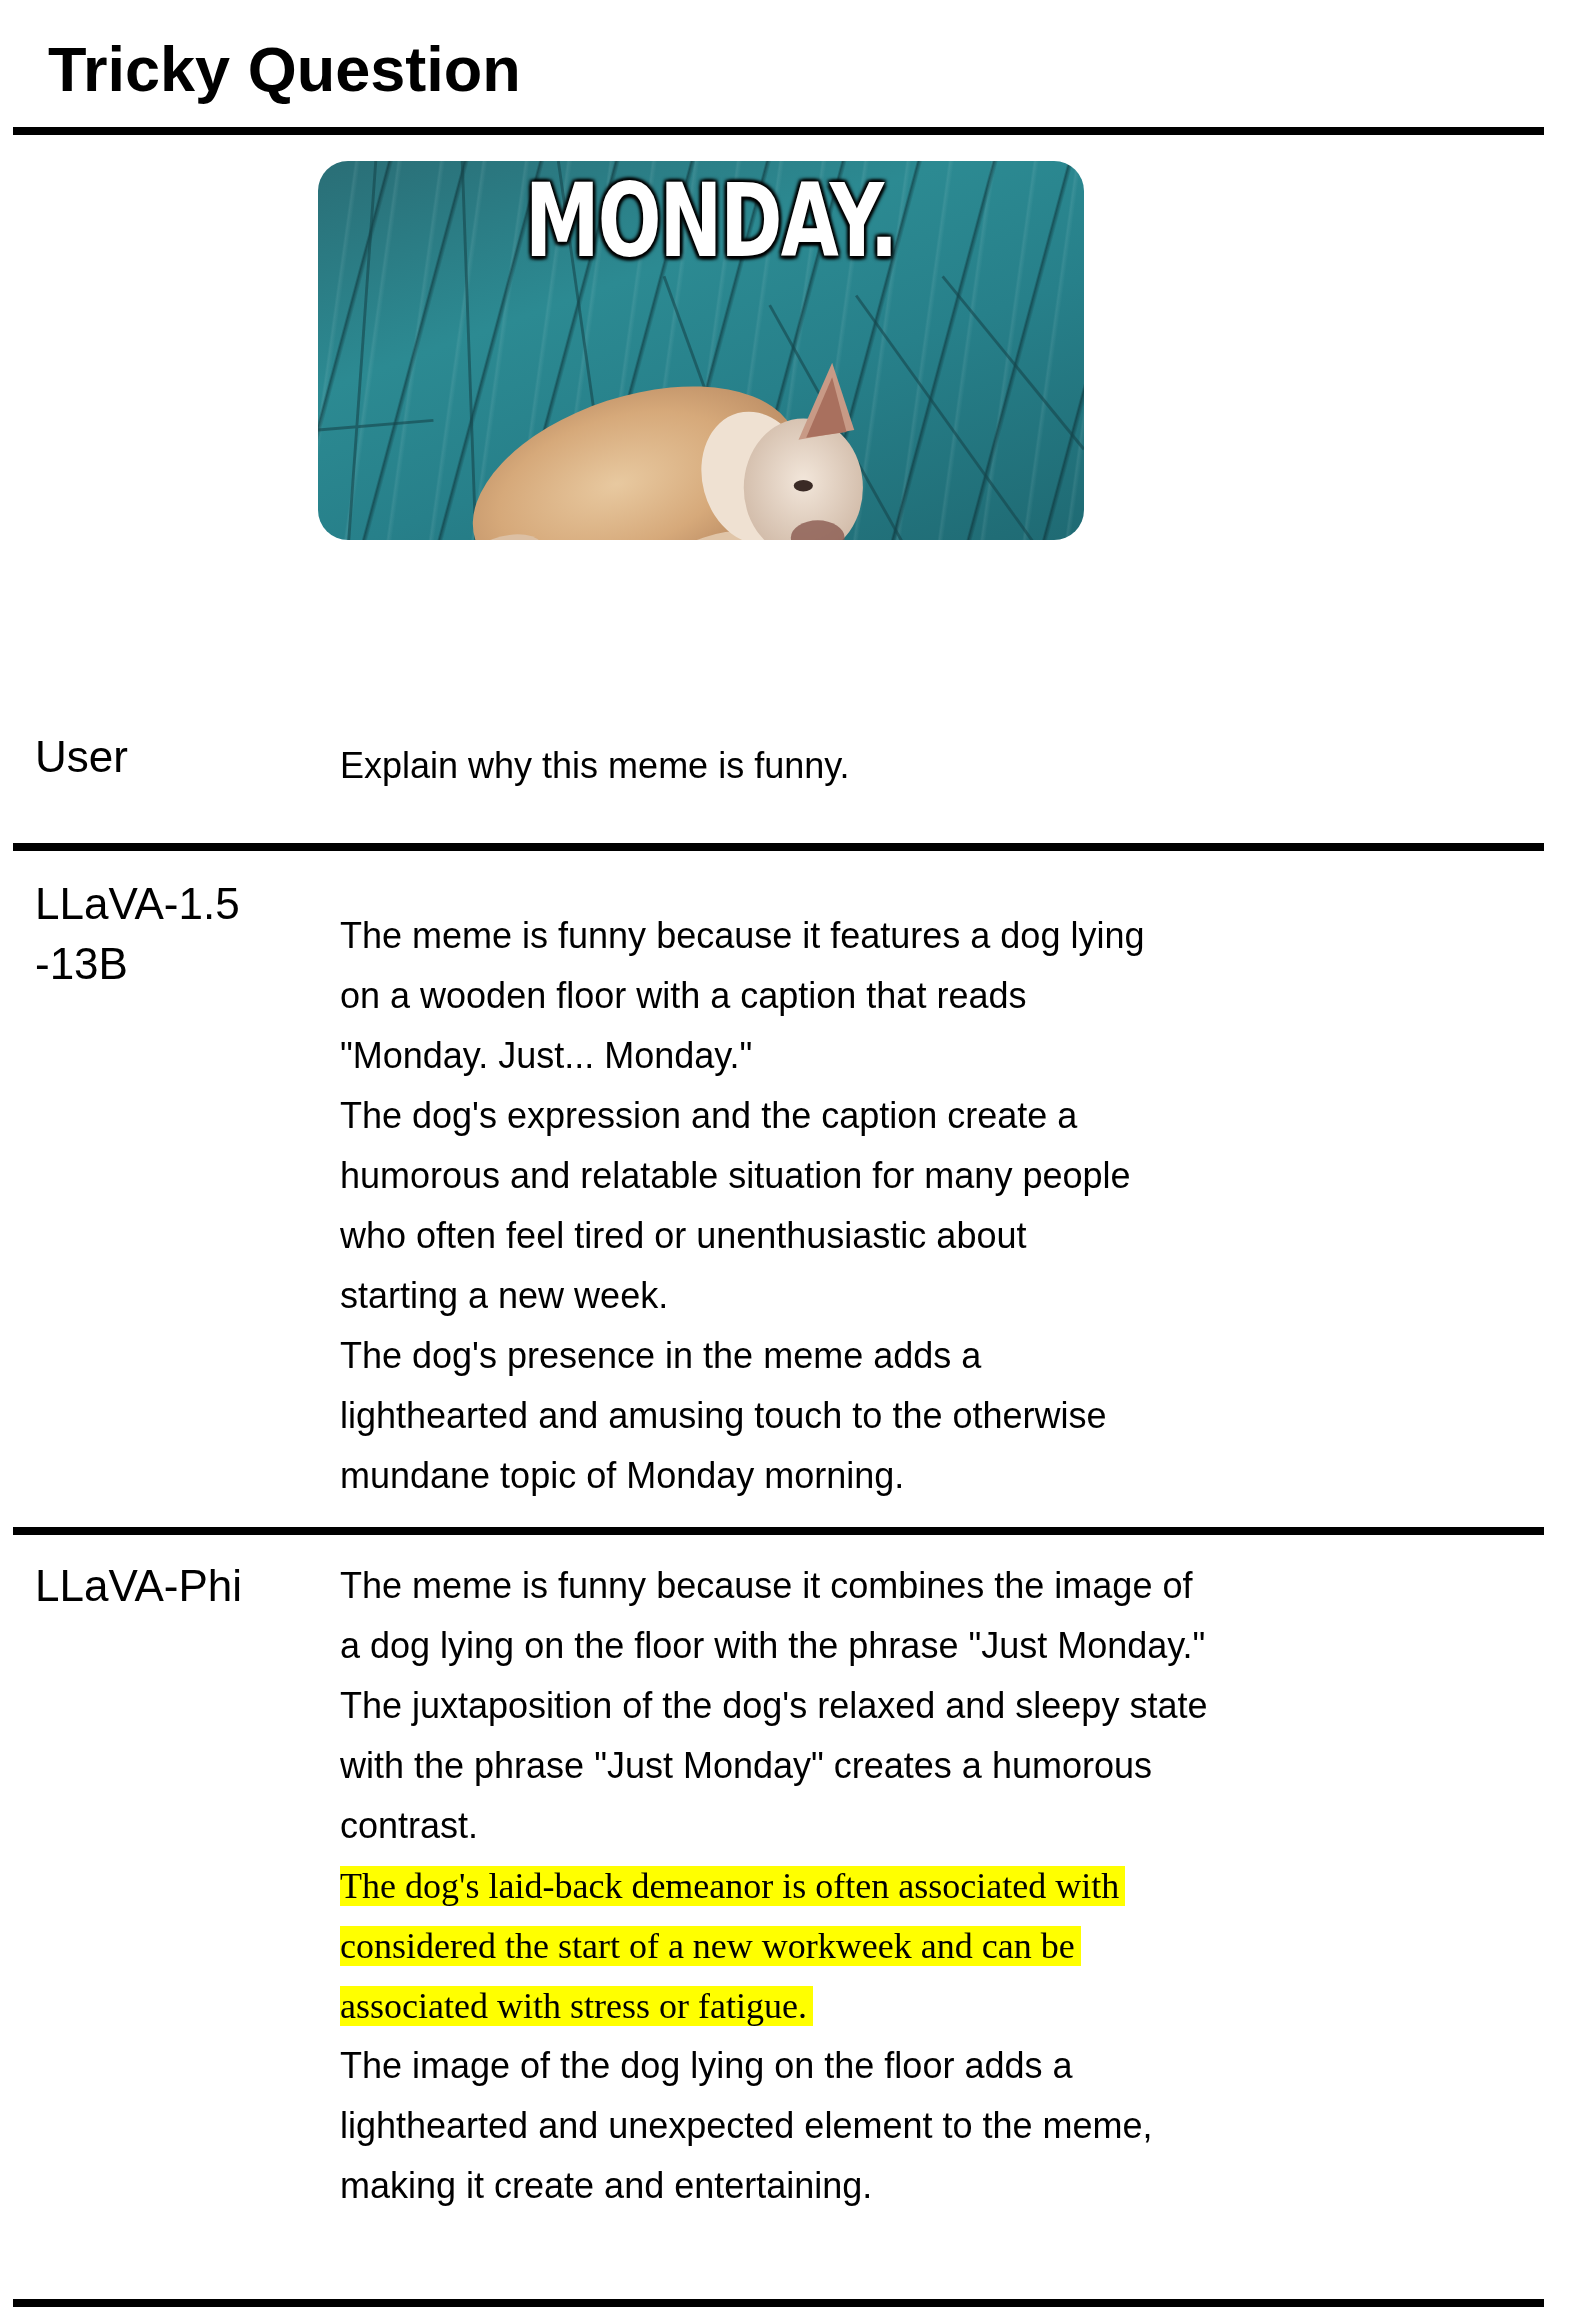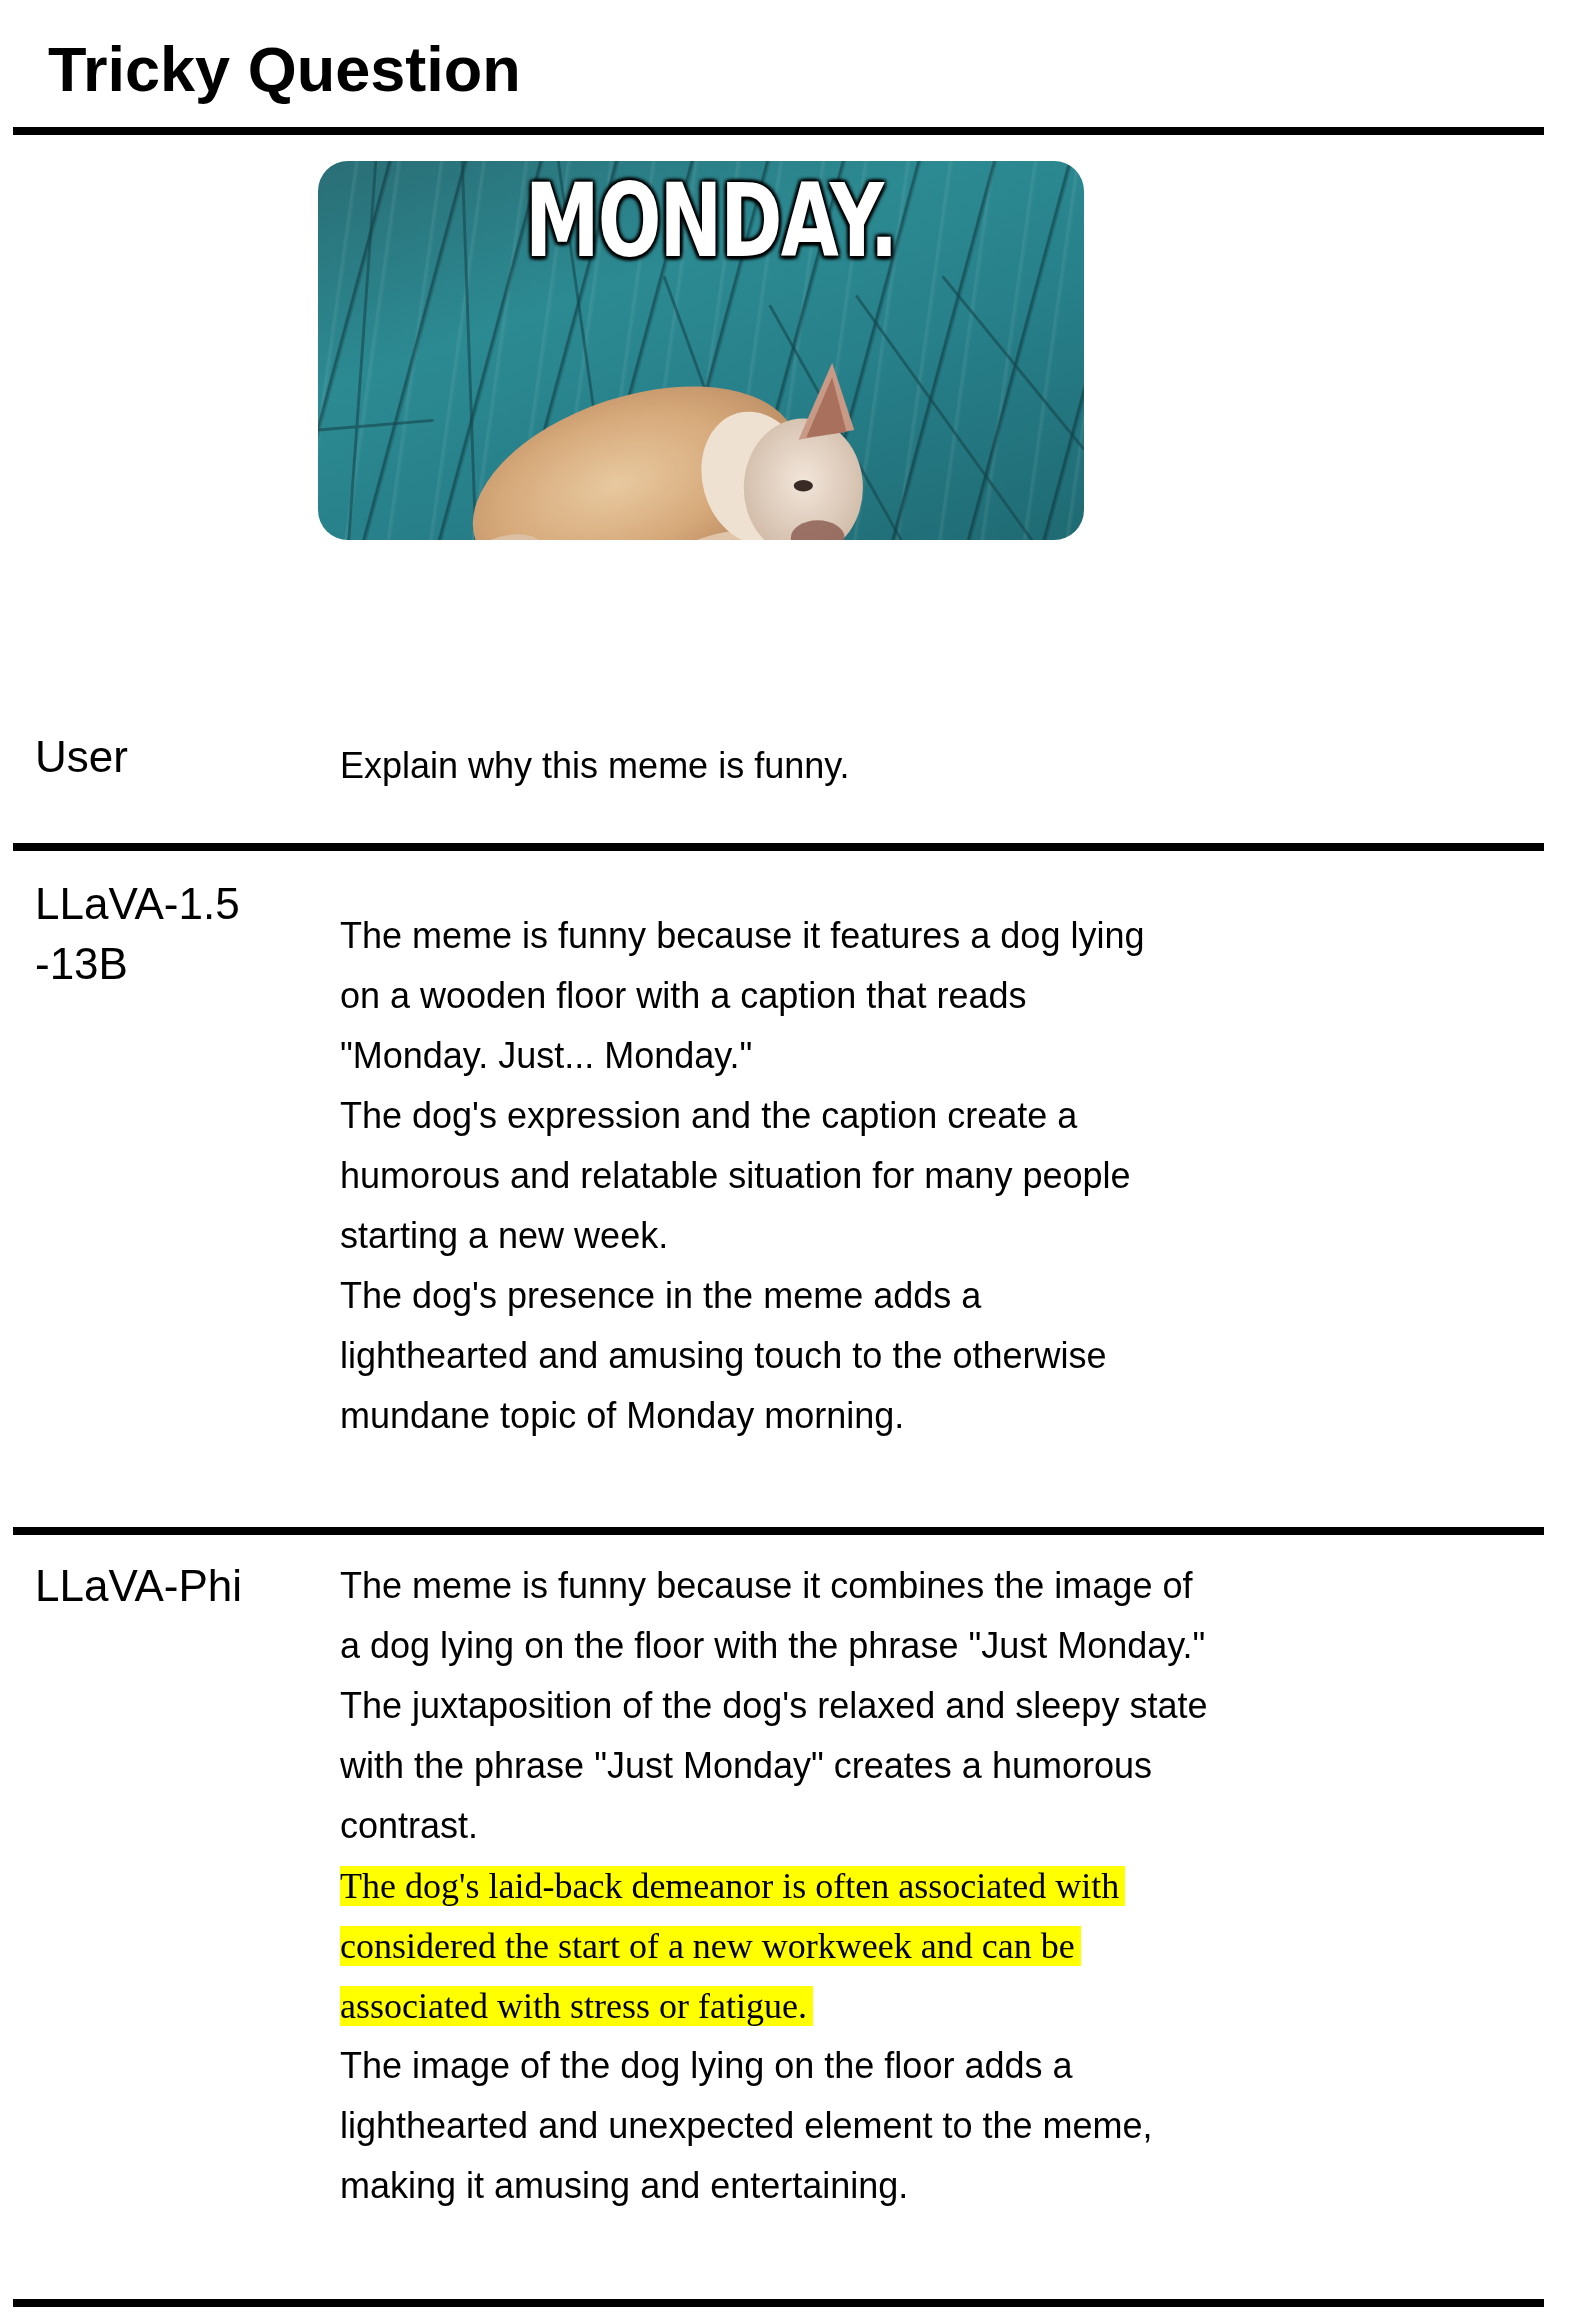--- a/index.html
+++ b/index.html
@@ -173,20 +173,21 @@
 <div class="row-label" style="top:874px;">
   <span class="line" style="display:block;">LLaVA-1.5</span>
   <span class="line" style="display:block;">-13B</span>
 </div>
 <div class="response" style="top:874px;margin-top:32px;">
   <span class="line">The meme is funny because it features a dog lying</span>
   <span class="line">on a wooden floor with a caption that reads</span>
   <span class="line">"Monday. Just... Monday."</span>
   <span class="line">The dog's expression and the caption create a</span>
   <span class="line">humorous and relatable situation for many people</span>
+  <span class="line">who often feel tired or unenthusiastic about</span>
   <span class="line">starting a new week.</span>
   <span class="line">The dog's presence in the meme adds a</span>
   <span class="line">lighthearted and amusing touch to the otherwise</span>
   <span class="line">mundane topic of Monday morning.</span>
 </div>
 
 <div class="rule" style="top:1527px;"></div>
 
 <div class="row-label" style="top:1556px;">
   <span class="line" style="display:block;">LLaVA-Phi</span>
@@ -195,17 +196,17 @@
   <span class="line">The meme is funny because it combines the image of</span>
   <span class="line">a dog lying on the floor with the phrase "Just Monday."</span>
   <span class="line">The juxtaposition of the dog's relaxed and sleepy state</span>
   <span class="line">with the phrase "Just Monday" creates a humorous</span>
   <span class="line">contrast.</span>
   <span class="hl-wrap"><span class="hl">The dog's laid-back demeanor is often associated with</span></span>
   <span class="hl-wrap"><span class="hl">considered the start of a new workweek and can be</span></span>
   <span class="hl-wrap"><span class="hl">associated with stress or fatigue.</span></span>
   <span class="line">The image of the dog lying on the floor adds a</span>
   <span class="line">lighthearted and unexpected element to the meme,</span>
-  <span class="line">making it amusing and entertaining.</span>
+  <span class="line">making it create and entertaining.</span>
 </div>
 
 <div class="rule" style="top:2299px;"></div>
 
 
 </body></html>

